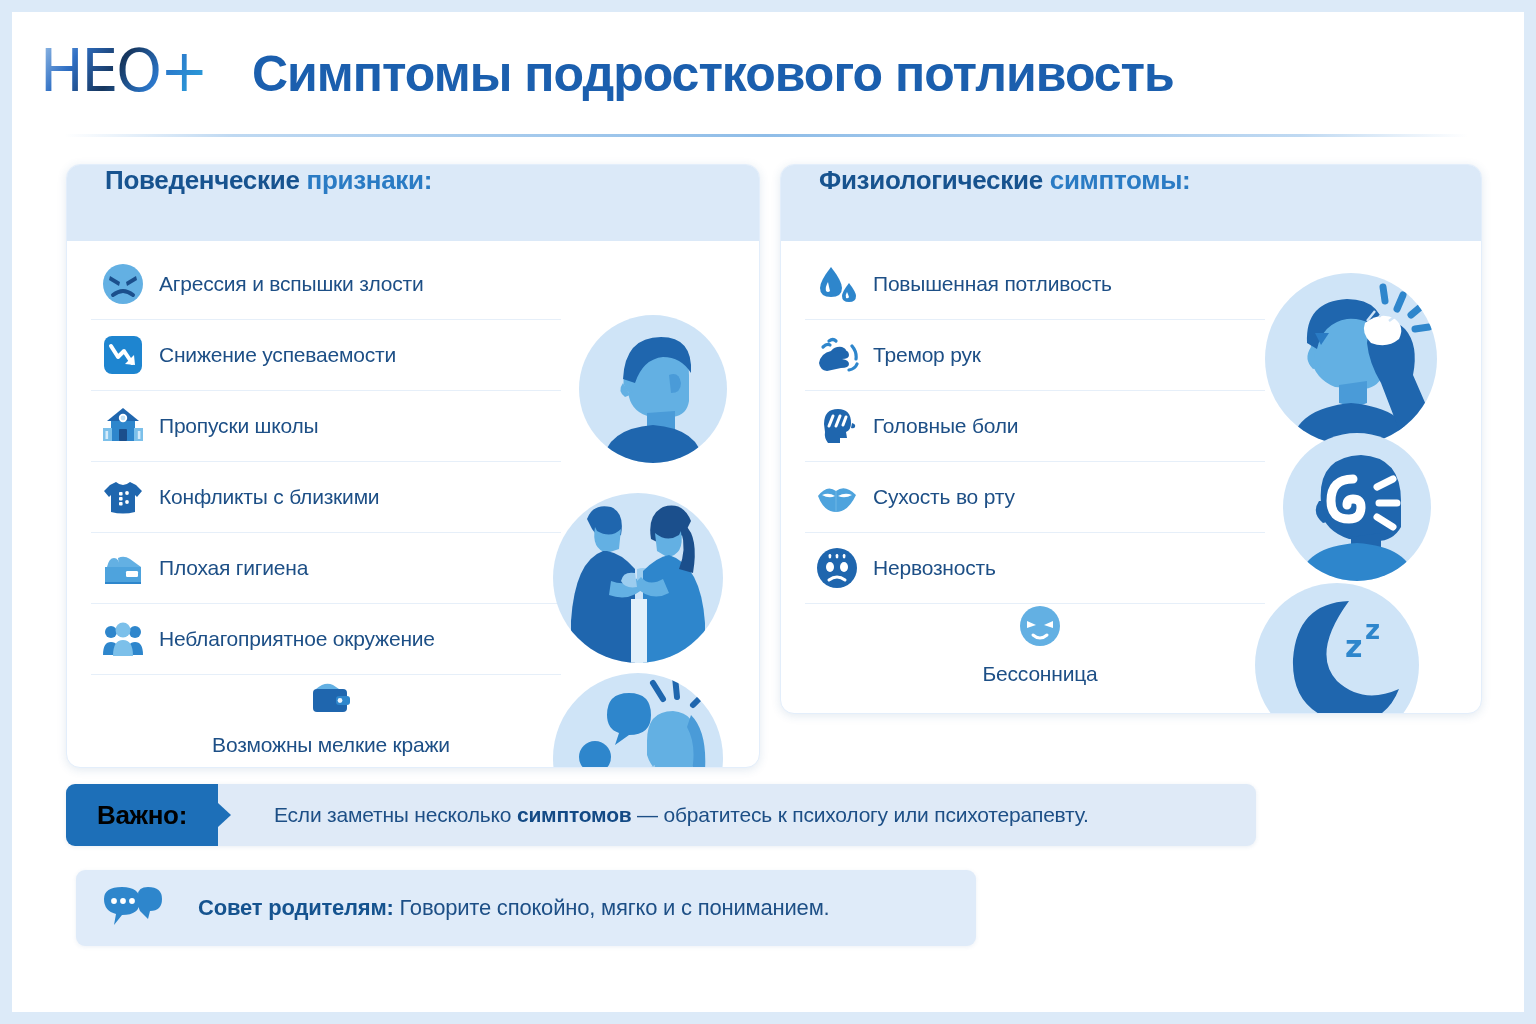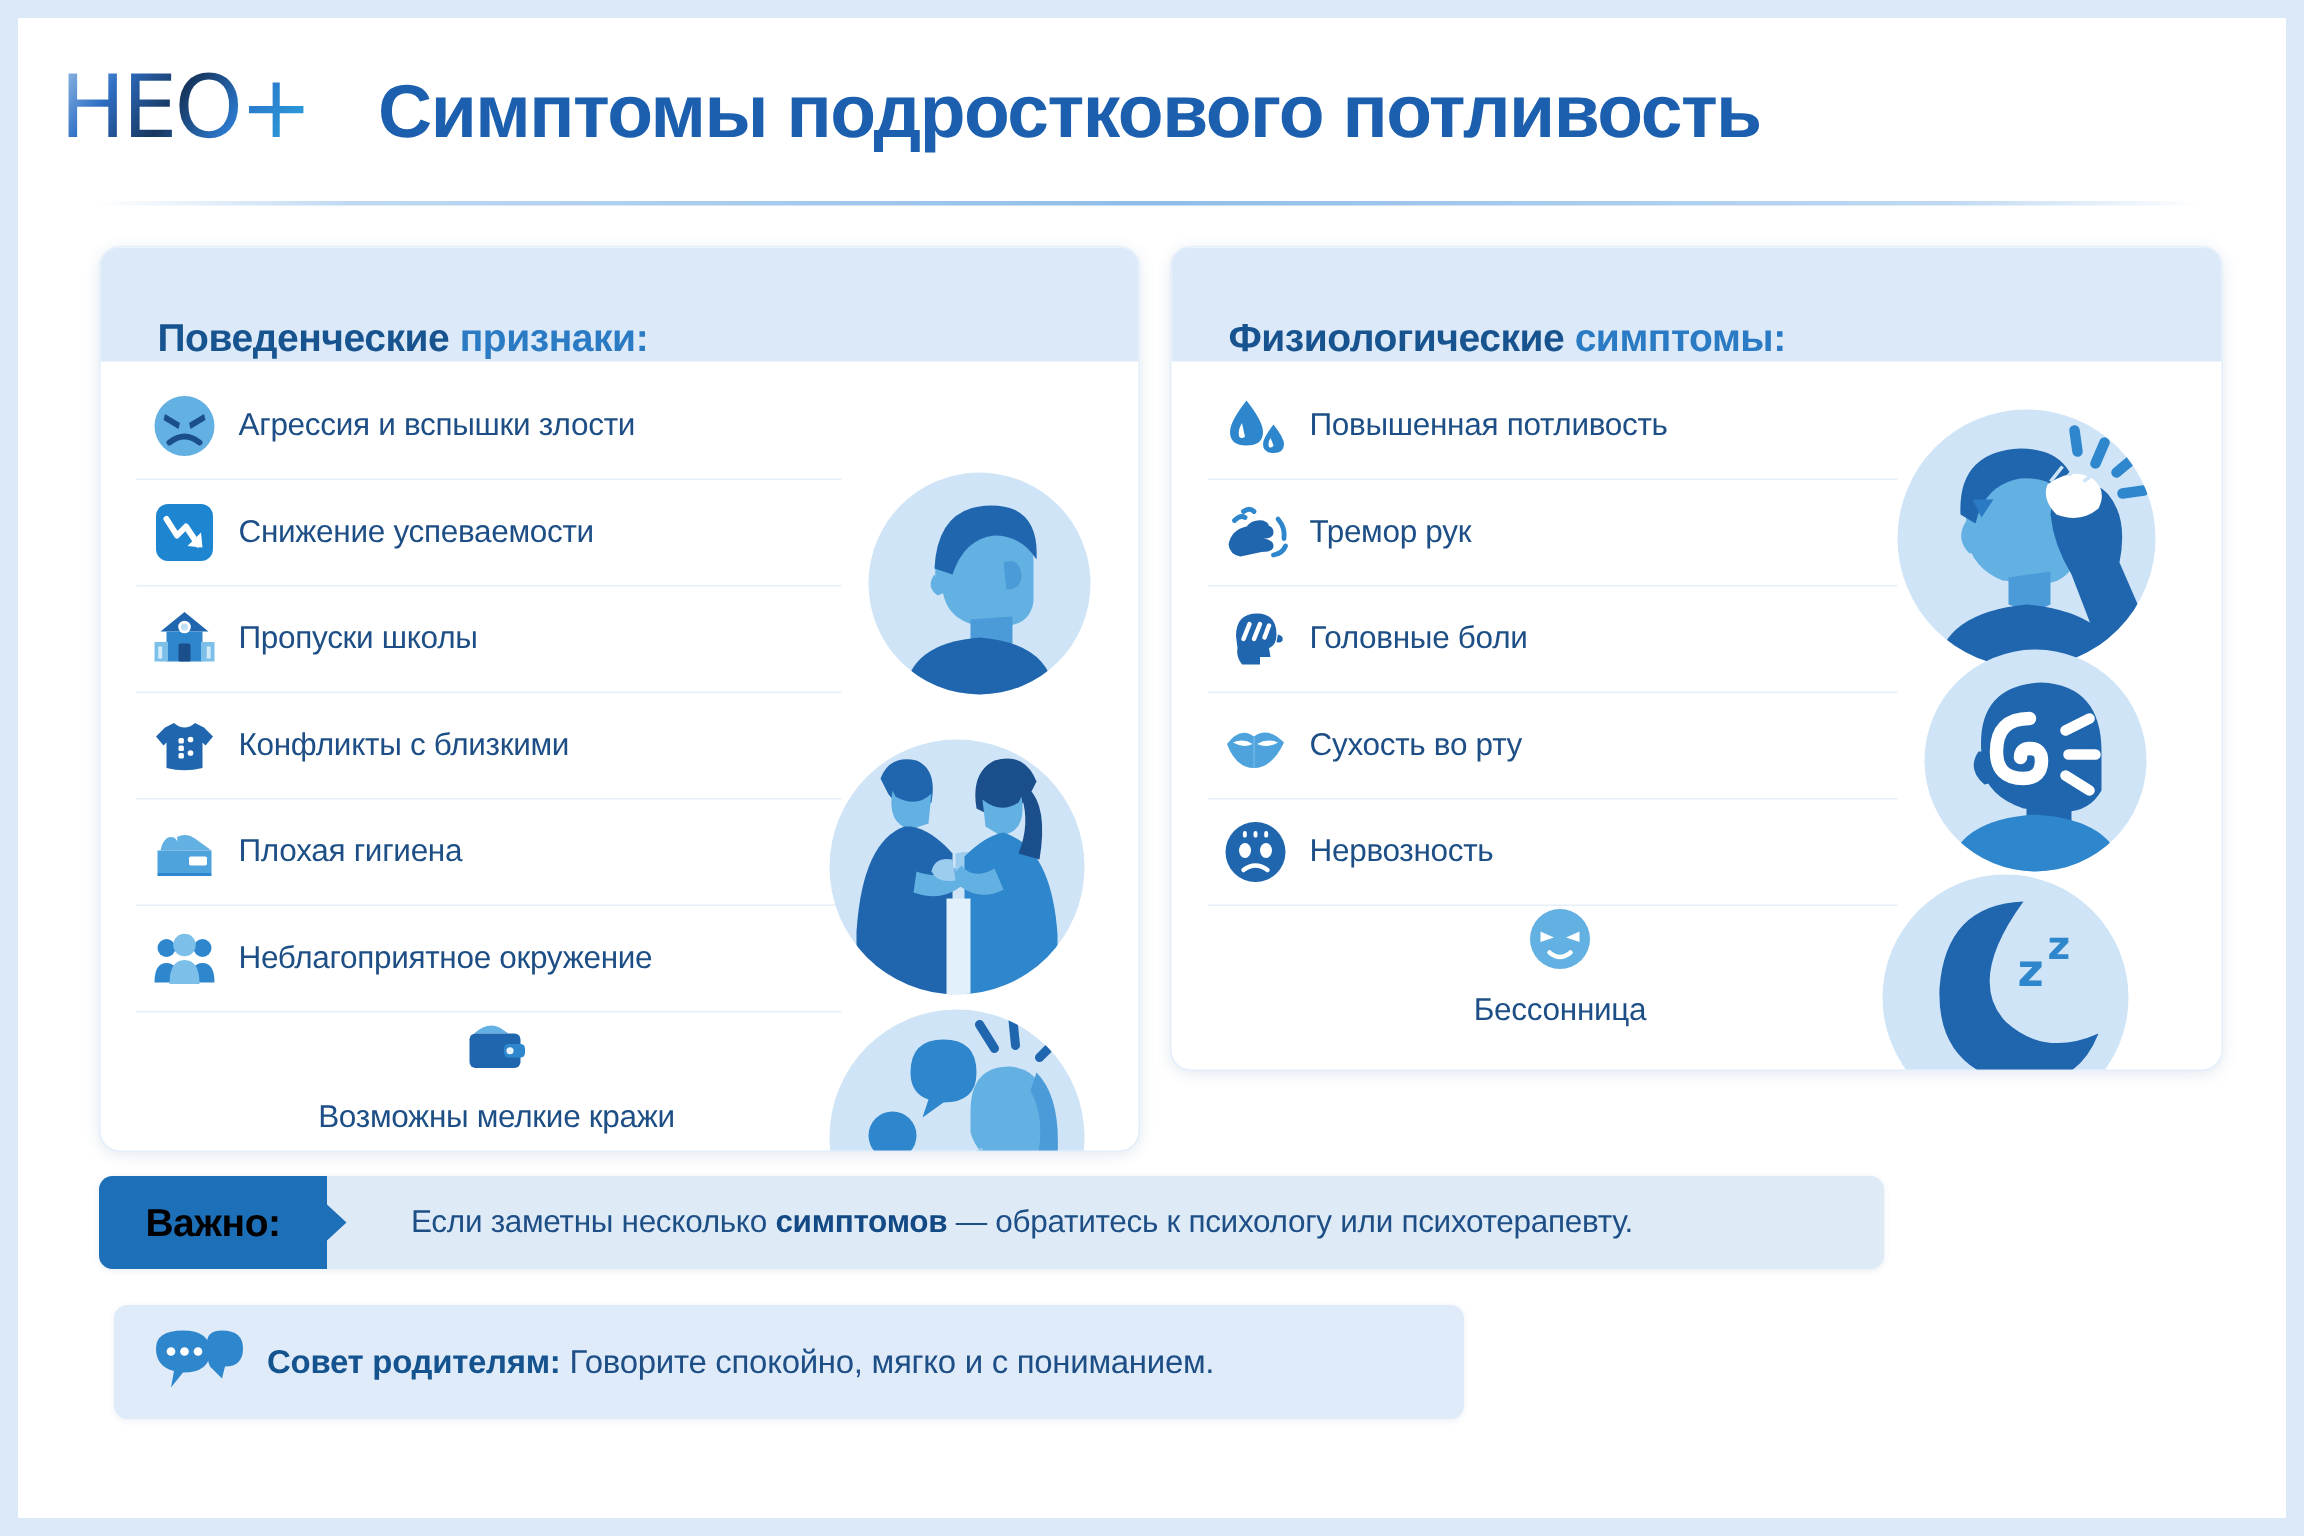--- a/index.html
+++ b/index.html
@@ -39,21 +39,21 @@
   
   .card{
     position:absolute;background:#ffffff;border-radius:14px;
     box-shadow:0 2px 10px rgba(40,90,150,.13);
     overflow:hidden;border:1px solid #e3eefb;
   }
   #card-behaviour{left:54px;top:152px;width:692px;height:602px;}
   #card-physio{left:768px;top:152px;width:700px;height:548px;}
   .card-head{
     height:76px;background:#dbe9f8;
-    display:flex;align-items:flex-end;padding-left:38px;
+    display:flex;align-items:flex-start;padding-left:38px;
     box-sizing:border-box;
   }
   .card-head-title{font-size:26px;font-weight:bold;color:#17538f;letter-spacing:-.3px;}
   .card-head-title .soft{color:#2a7bc4;font-weight:bold;}
   .card-body{position:relative;height:calc(100% - 62px);}
 
   .items{position:absolute;left:24px;top:8px;}
   #card-behaviour .items{width:470px;}
   #card-physio .items{width:460px;}
 
@@ -85,21 +85,21 @@
     position:absolute;right:-13px;top:19px;width:0;height:0;
     border-top:12px solid transparent;border-bottom:12px solid transparent;
     border-left:13px solid #1d6fb8;
   }
   .important-text{margin-left:56px;font-size:21px;color:#1d4f86;letter-spacing:-.2px;}
   .important-text b{font-weight:bold;color:#134a85;}
 
   .advice{
     position:absolute;left:64px;top:858px;width:900px;height:76px;
     background:#dfebf9;border-radius:9px;display:flex;align-items:center;
-    padding-left:26px;box-sizing:border-box;gap:14px;
+    padding-left:26px;box-sizing:border-box;gap:34px;
     box-shadow:0 1px 4px rgba(40,90,150,.09);
   }
   .advice-text{font-size:22px;color:#1d4f86;letter-spacing:-.2px;}
   .advice-text b{font-weight:bold;color:#15538f;}
 </style>
 </head>
 <body>
 
 <div class="page">
 

